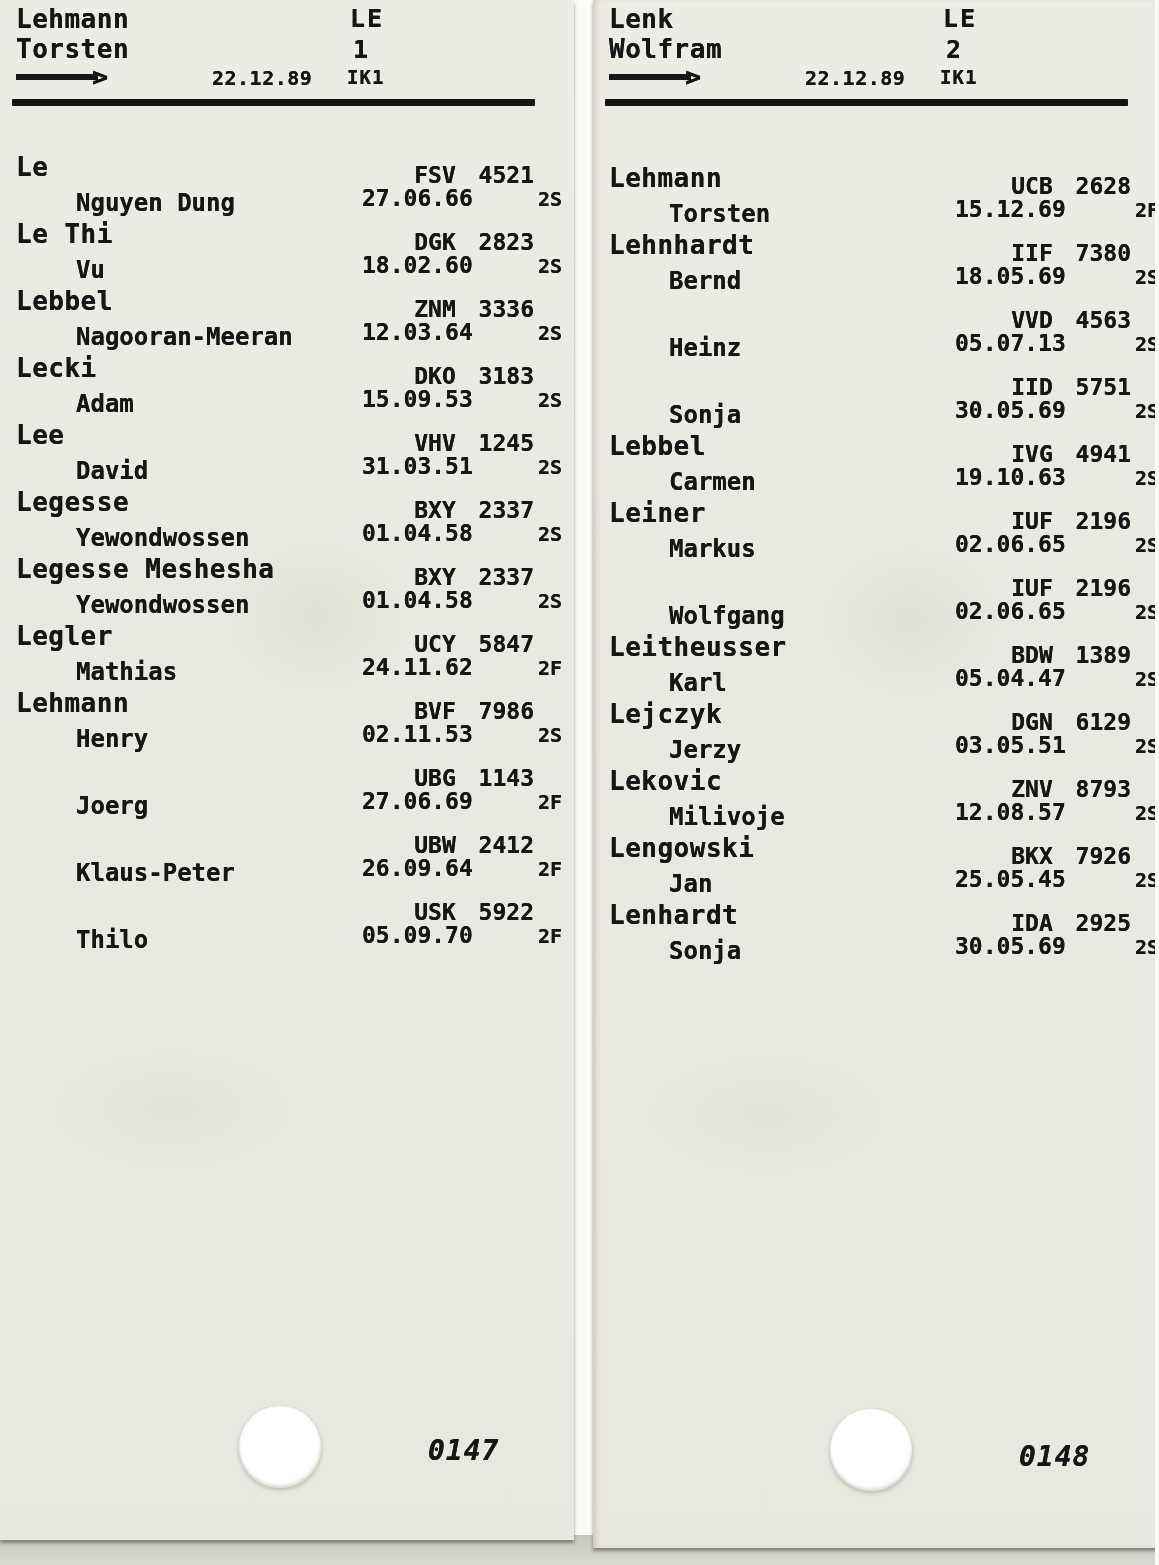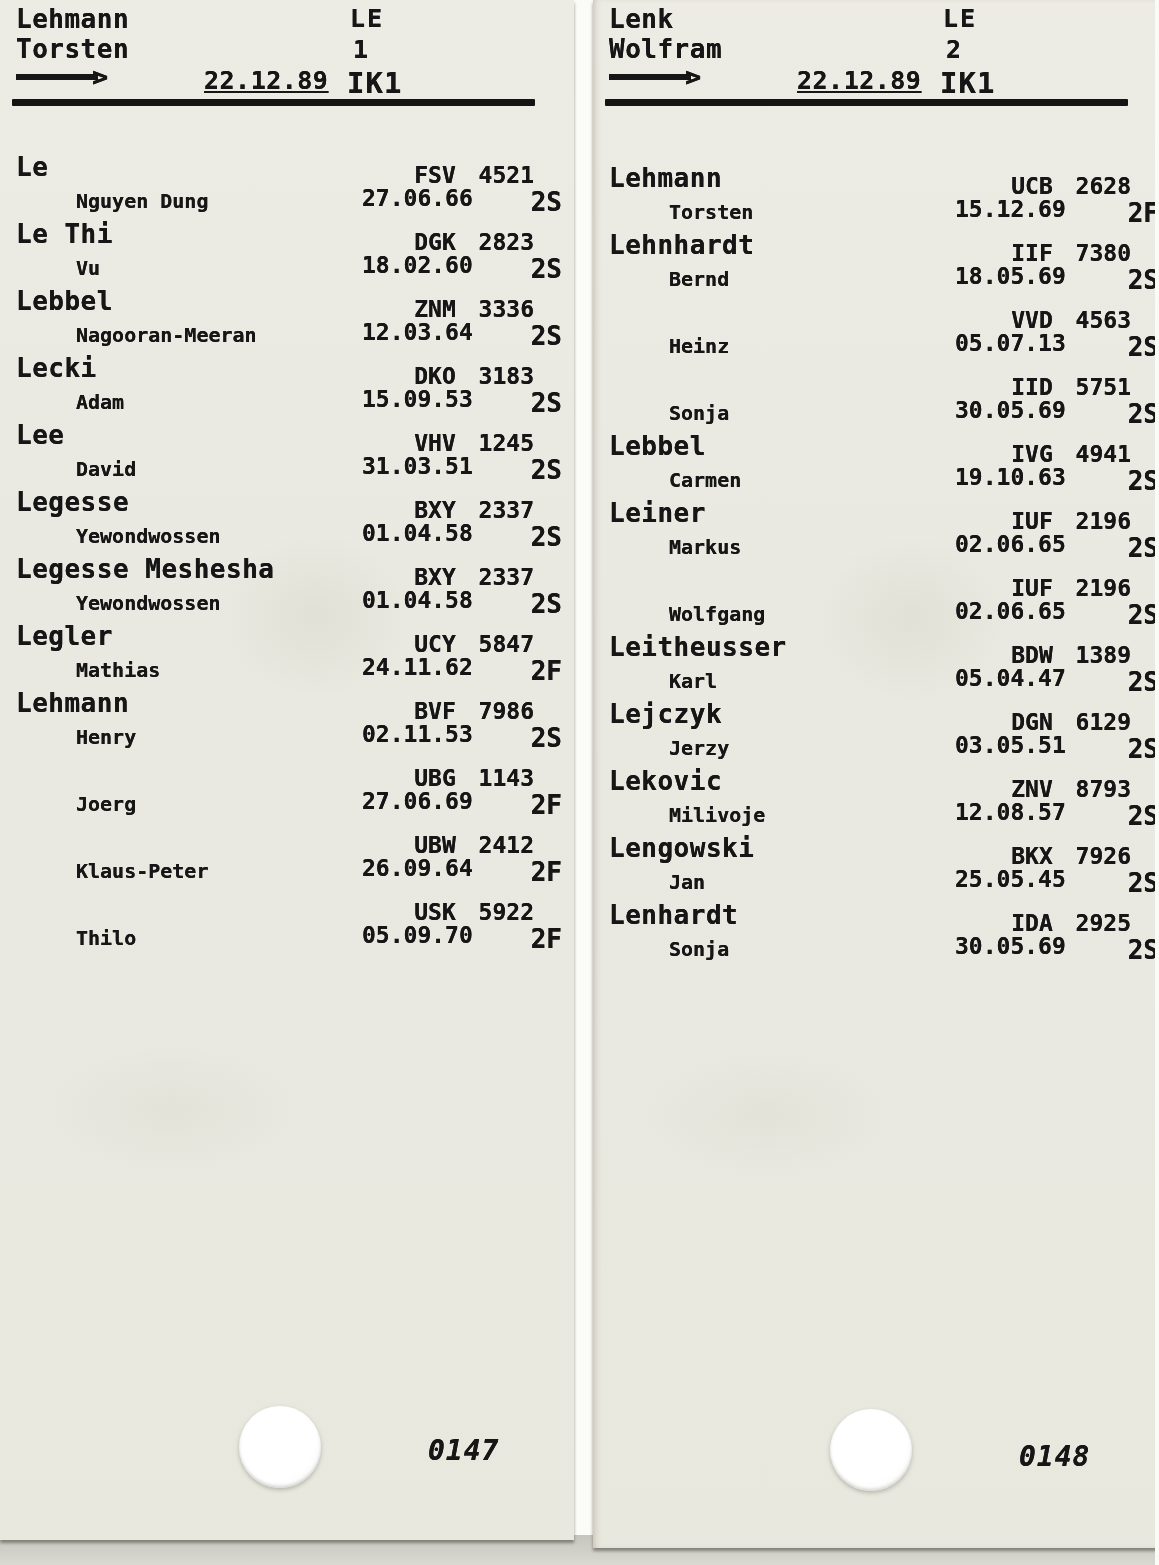--- a/index.html
+++ b/index.html
@@ -33,34 +33,34 @@
   }
   
   .hdr-name1,.hdr-name2{position:absolute;left:16px;font-size:26px;letter-spacing:.5px;}
   .hdr-name1{top:4px;}
   .hdr-name2{top:34px;}
   .arrow{position:absolute;left:16px;top:64px;height:26px;display:flex;align-items:center;}
   .arrow-bar{display:inline-block;width:82px;height:6px;background:#161616;}
   .arrow-head{font-size:27px;line-height:20px;margin-left:-6px;}
   .hdr-code{position:absolute;left:350px;top:4px;font-size:25px;letter-spacing:2px;}
   .hdr-num{position:absolute;left:353px;top:35px;font-size:25px;}
-  .hdr-date{position:absolute;left:204px;top:66px;font-size:25px;letter-spacing:.5px;text-decoration:underline;}
-  .hdr-station{position:absolute;left:347px;top:66px;font-size:29px;letter-spacing:1px;}
+  .hdr-date{position:absolute;left:212px;top:66px;font-size:20px;letter-spacing:.5px;}
+  .hdr-station{position:absolute;left:347px;top:66px;font-size:19px;letter-spacing:1px;}
   .rule{position:absolute;left:12px;top:99px;width:523px;height:7px;background:#141414;border-radius:1px;}
   
   .entries{position:absolute;left:0;right:0;}
   .card-left .entries{top:150px;}
   .card-right .entries{top:161px;}
   .line{position:relative;height:33.5px;}
   .txt{text-shadow:0 0 .6px currentColor;}
   .surname{position:absolute;left:16px;top:2px;font-size:26px;letter-spacing:.5px;white-space:pre;}
   .plate{position:absolute;right:40px;top:12px;font-size:23px;word-spacing:9px;white-space:pre;}
-  .given{position:absolute;left:76px;top:5px;font-size:20px;white-space:pre;}
+  .given{position:absolute;left:76px;top:5px;font-size:24px;white-space:pre;}
   .bdate{position:absolute;left:362px;top:1px;font-size:23px;}
-  .klass{position:absolute;right:12px;top:3px;font-size:26px;}
+  .klass{position:absolute;right:12px;top:3px;font-size:20px;}
   
   .hole{
     position:absolute;width:82px;height:82px;border-radius:50%;
     background:radial-gradient(circle at 42% 38%, #ffffff 60%, #f4f4f2 100%);
     box-shadow:0 2px 4px rgba(120,120,110,.45), inset 0 -2px 3px rgba(180,180,175,.5);
   }
   .card-left  .hole{left:239px;top:1406px;}
   .card-right .hole{left:237px;top:1409px;}
   .serial{position:absolute;font-size:28px;letter-spacing:1px;font-style:italic;}
   .card-left  .serial{left:428px;top:1434px;}

